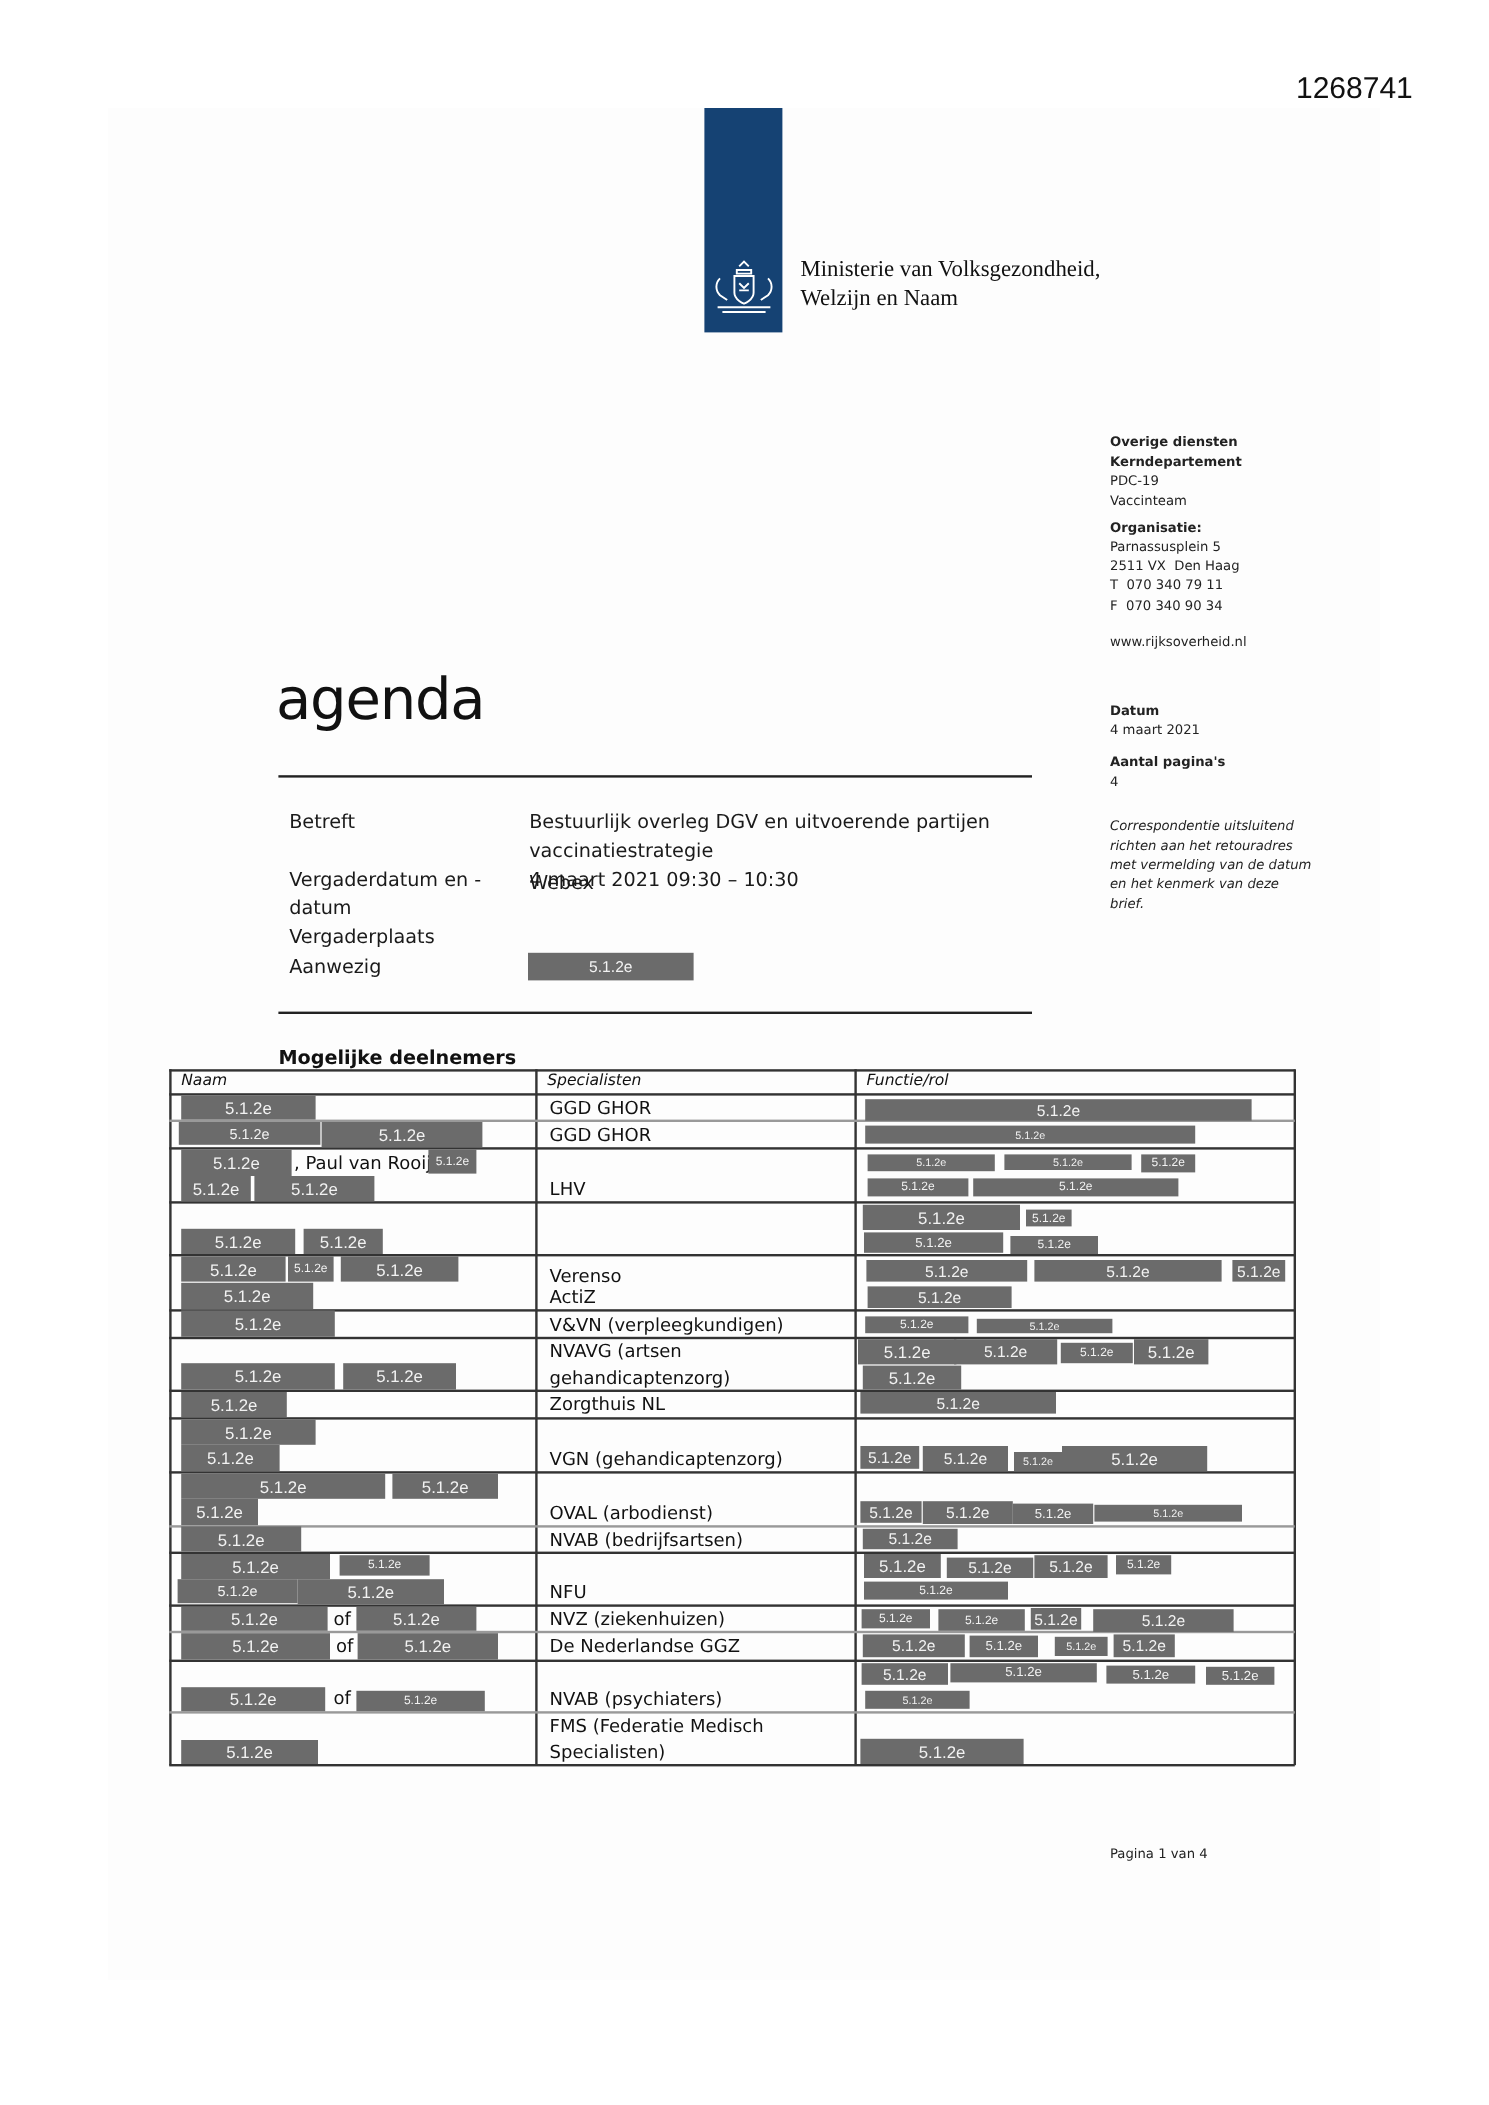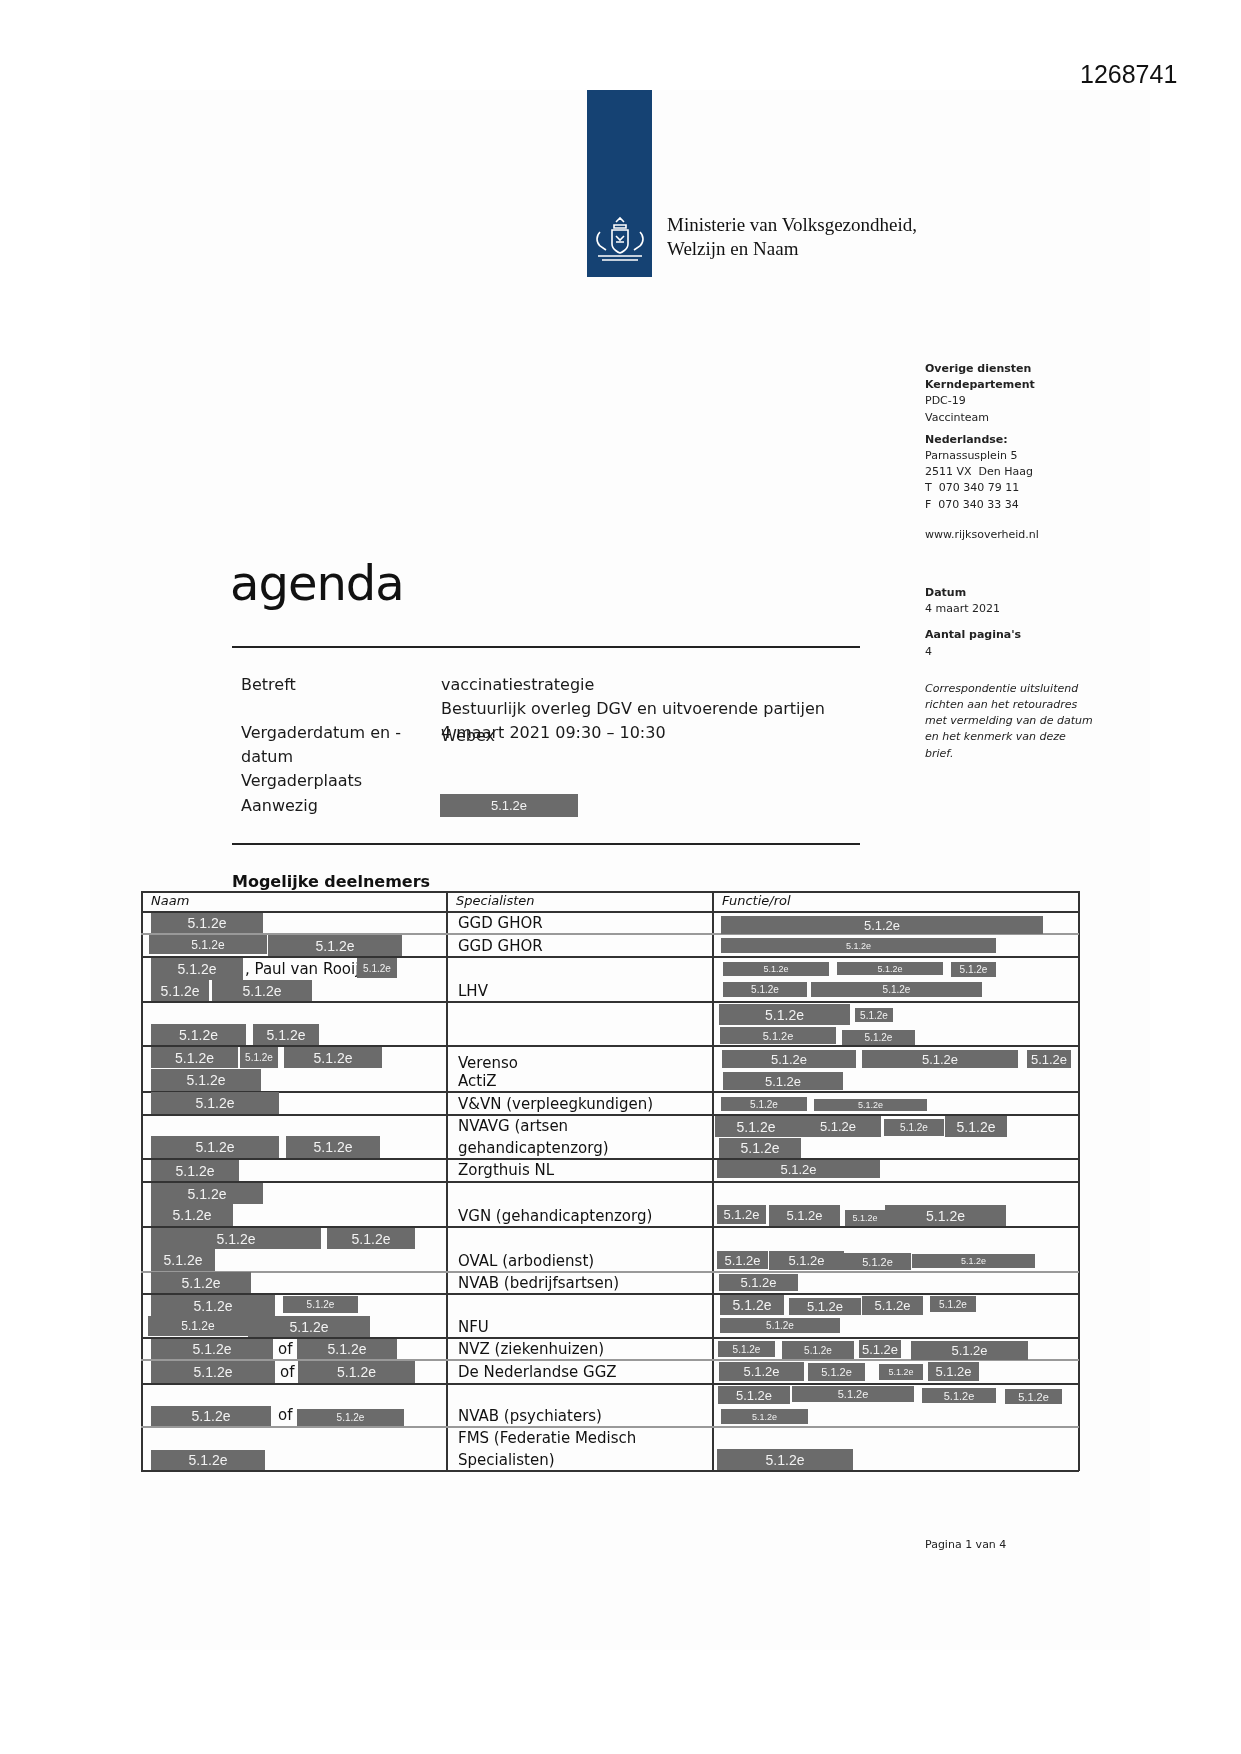--- a/index.html
+++ b/index.html
@@ -46,46 +46,46 @@
 <div class="ministry">
   <div>Ministerie van Volksgezondheid,</div>
   <div>Welzijn en Naam</div>
 </div>
 
 <div class="side" style="top:361px">
   <div class="b">Overige diensten</div>
   <div class="b">Kerndepartement</div>
   <div>PDC-19</div>
   <div>Vaccinteam</div>
-  <div class="b" style="margin-top:6px">Nederlandse:</div>
+  <div class="b" style="margin-top:6px">Organisatie:</div>
   <div>Parnassusplein 5</div>
   <div style="white-space:pre">2511 VX  Den Haag</div>
   <div style="white-space:pre">T  070 340 79 11</div>
-  <div style="white-space:pre">F  070 340 33 34</div>
+  <div style="white-space:pre">F  070 340 90 34</div>
   <div style="margin-top:14px">www.rijksoverheid.nl</div>
 </div>
 <div class="side" style="top:585px">
   <div class="b">Datum</div>
   <div>4 maart 2021</div>
   <div class="b" style="margin-top:10px">Aantal pagina's</div>
   <div>4</div>
   <div class="i" style="margin-top:21px">Correspondentie uitsluitend</div>
   <div class="i">richten aan het retouradres</div>
   <div class="i">met vermelding van de datum</div>
   <div class="i">en het kenmerk van deze</div>
   <div class="i">brief.</div>
 </div>
 
 <div class="title">agenda</div>
 <div class="hr" style="top:646px"></div>
 
 <div class="meta" style="left:241px;top:673px">Betreft</div>
 <div class="meta" style="left:441px;top:673px">
+  <div>Bestuurlijk overleg DGV en uitvoerende partijen</div>
   <div>vaccinatiestrategie</div>
-  <div>Bestuurlijk overleg DGV en uitvoerende partijen</div>
 </div>
 <div class="meta" style="left:241px;top:721px">
   <div>Vergaderdatum en -</div>
   <div>datum</div>
 </div>
 <div class="meta" style="left:441px;top:721px">4 maart 2021 09:30 – 10:30</div>
 <div class="meta" style="left:241px;top:769px">Vergaderplaats</div>
 <div class="meta" style="left:441px;top:724px">Webex</div>
 <div class="meta" style="left:241px;top:794px">Aanwezig</div>
 <div class="redact" style="left:440px;top:794px;width:138px;height:23px;font-size:13px">5.1.2e</div>

